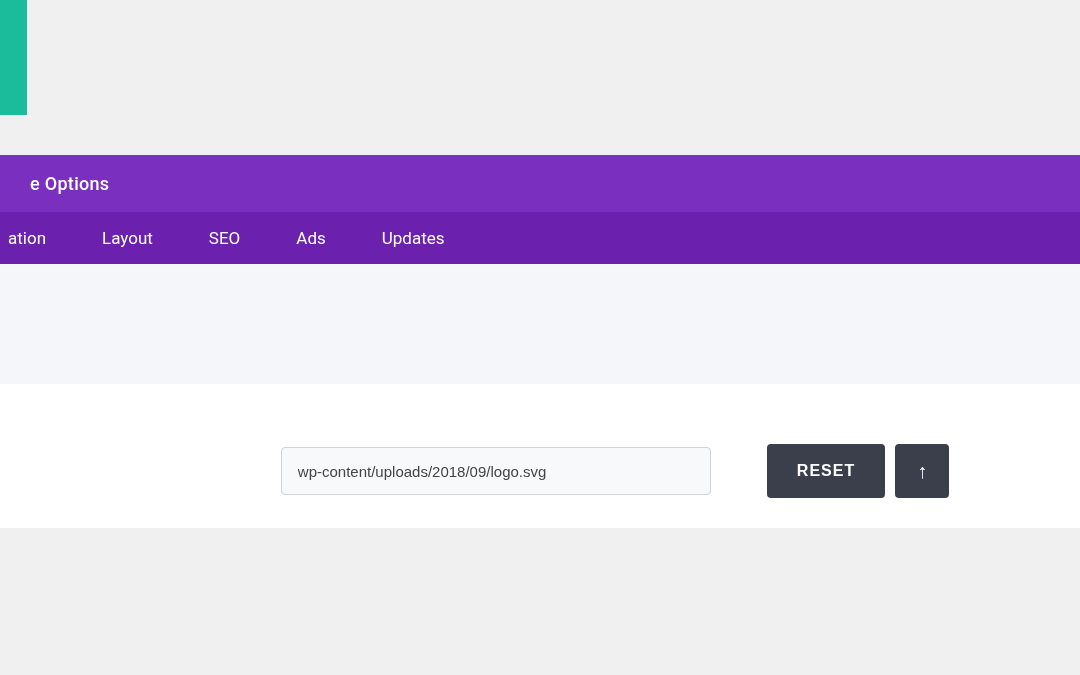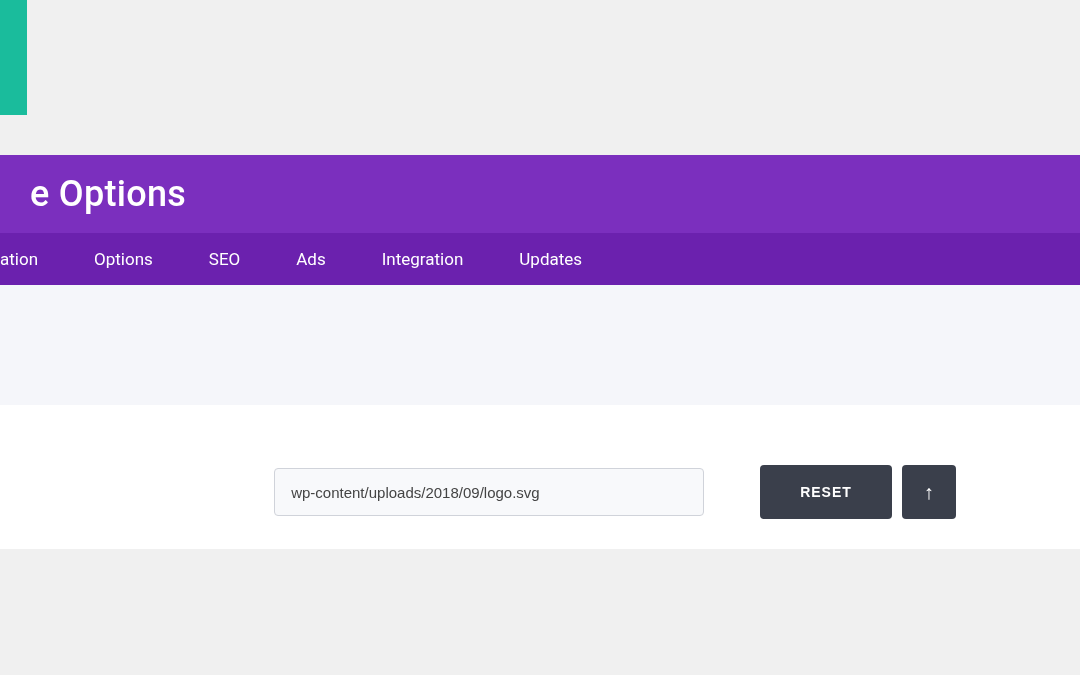--- a/index.html
+++ b/index.html
@@ -37,21 +37,21 @@
 
     
     .header-bar {
       width: 100%;
       background-color: #7b2fbe;
       padding: 18px 30px;
     }
 
     .header-title {
       color: #ffffff;
-      font-size: 36px;
+      font-size: 18px;
       font-weight: 500;
       letter-spacing: 0.3px;
     }
 
     
     .nav-bar {
       width: 100%;
       background-color: #6b21ae;
       padding: 0;
       display: flex;
@@ -65,21 +65,21 @@
       padding: 16px 28px;
       cursor: pointer;
       white-space: nowrap;
       display: flex;
       align-items: center;
       justify-content: center;
       transition: background-color 0.2s;
     }
 
     .nav-tab.first-partial {
-      padding-left: 0;
+      padding-left: 8px;
       padding-right: 28px;
     }
 
     
     .content-area {
       width: 100%;
       background-color: #f5f6fa;
       padding: 30px 0;
       min-height: 120px;
     }
@@ -110,26 +110,26 @@
       border-radius: 4px;
       background-color: #f8f9fb;
       padding: 0 16px;
       font-size: 15px;
       color: #444;
       outline: none;
     }
 
     .reset-button {
       height: 54px;
-      padding: 0 40px;
+      padding: 0 30px;
       background-color: #3a3f4b;
       color: #ffffff;
       border: none;
       border-radius: 4px;
-      font-size: 14px;
+      font-size: 16px;
       font-weight: 600;
       letter-spacing: 1px;
       cursor: pointer;
       text-transform: uppercase;
       margin-left: 46px;
     }
 
     .upload-button {
       height: 54px;
       width: 54px;
@@ -153,30 +153,27 @@
 
 <div class="header-bar">
   <span class="header-title">e Options</span>
 </div>
 
 <div class="nav-bar">
   <div class="nav-tab first-partial">
     <span>ation</span>
   </div>
   <div class="nav-tab">
-    <span>Options</span>
+    <span>Layout</span>
   </div>
   <div class="nav-tab">
     <span>SEO</span>
   </div>
   <div class="nav-tab">
     <span>Ads</span>
-  </div>
-  <div class="nav-tab">
-    <span>Integration</span>
   </div>
   <div class="nav-tab">
     <span>Updates</span>
   </div>
 </div>
 
 <div class="content-area">
 </div>
 
 <div class="white-section">

